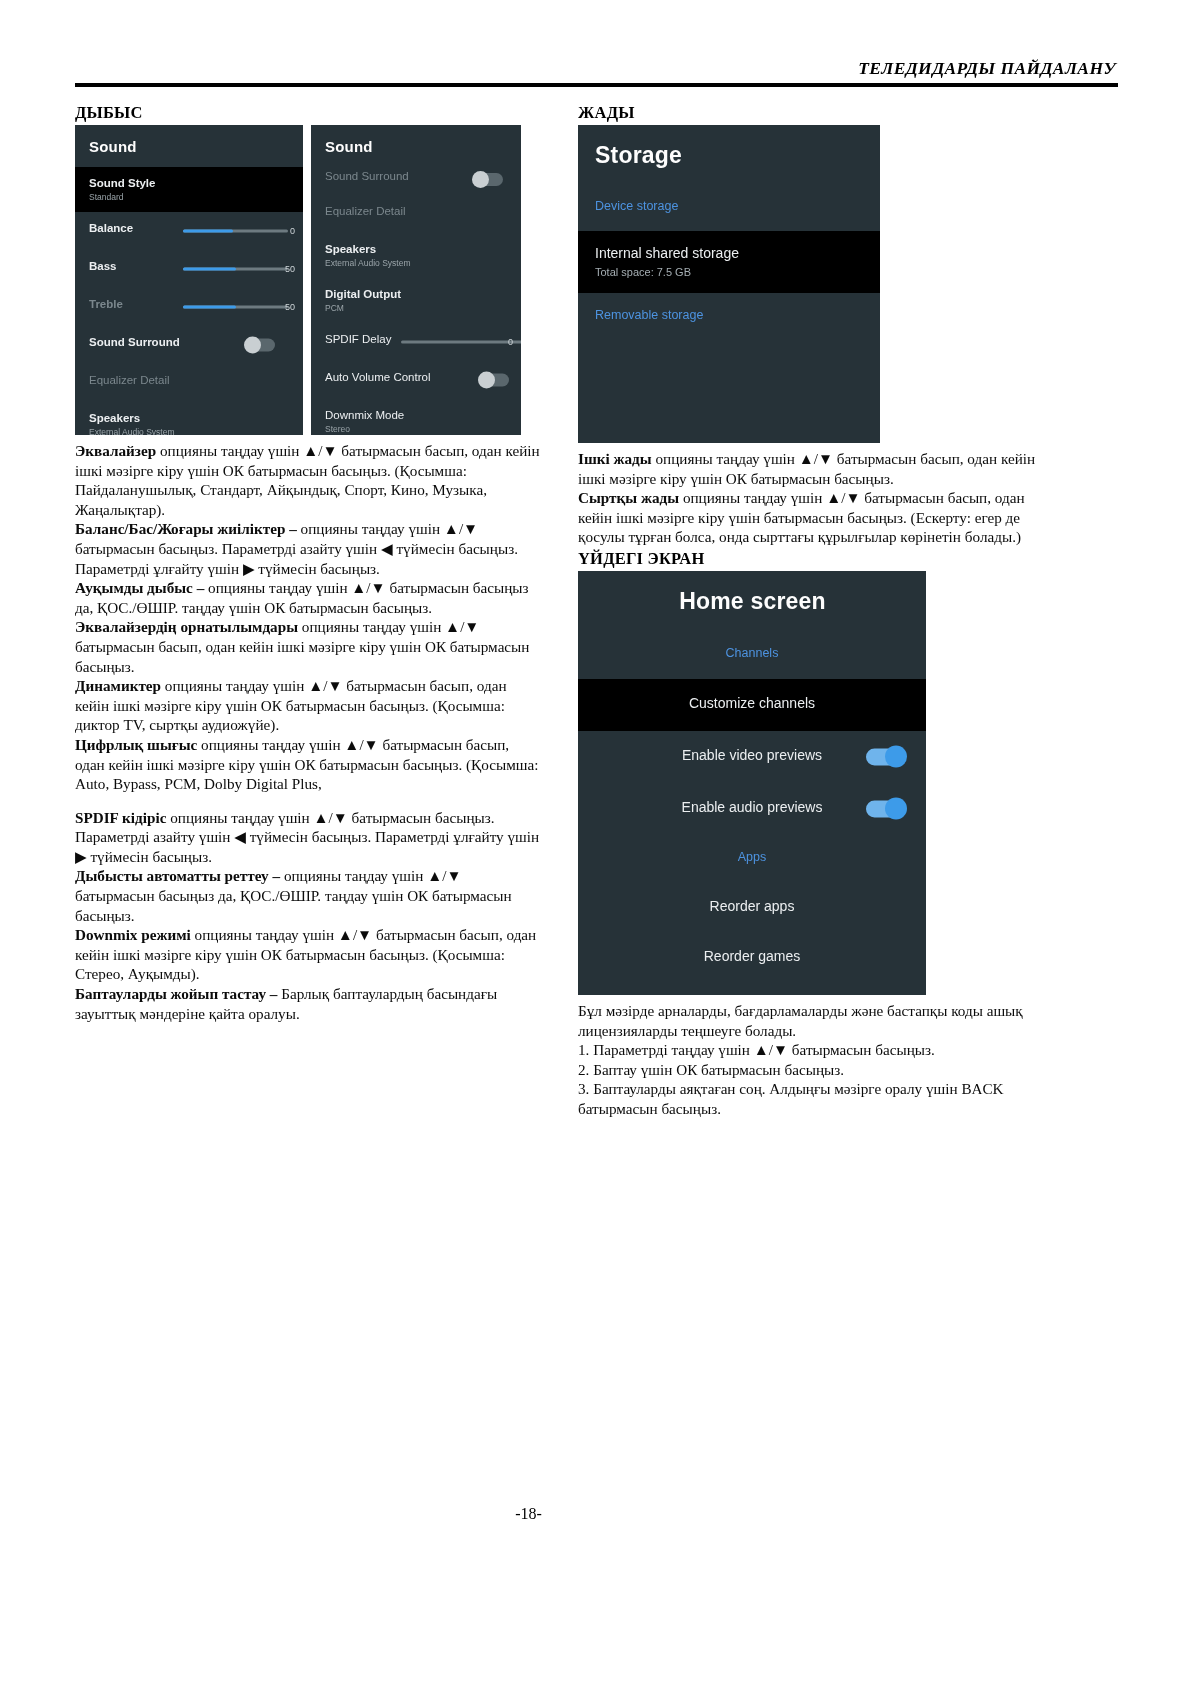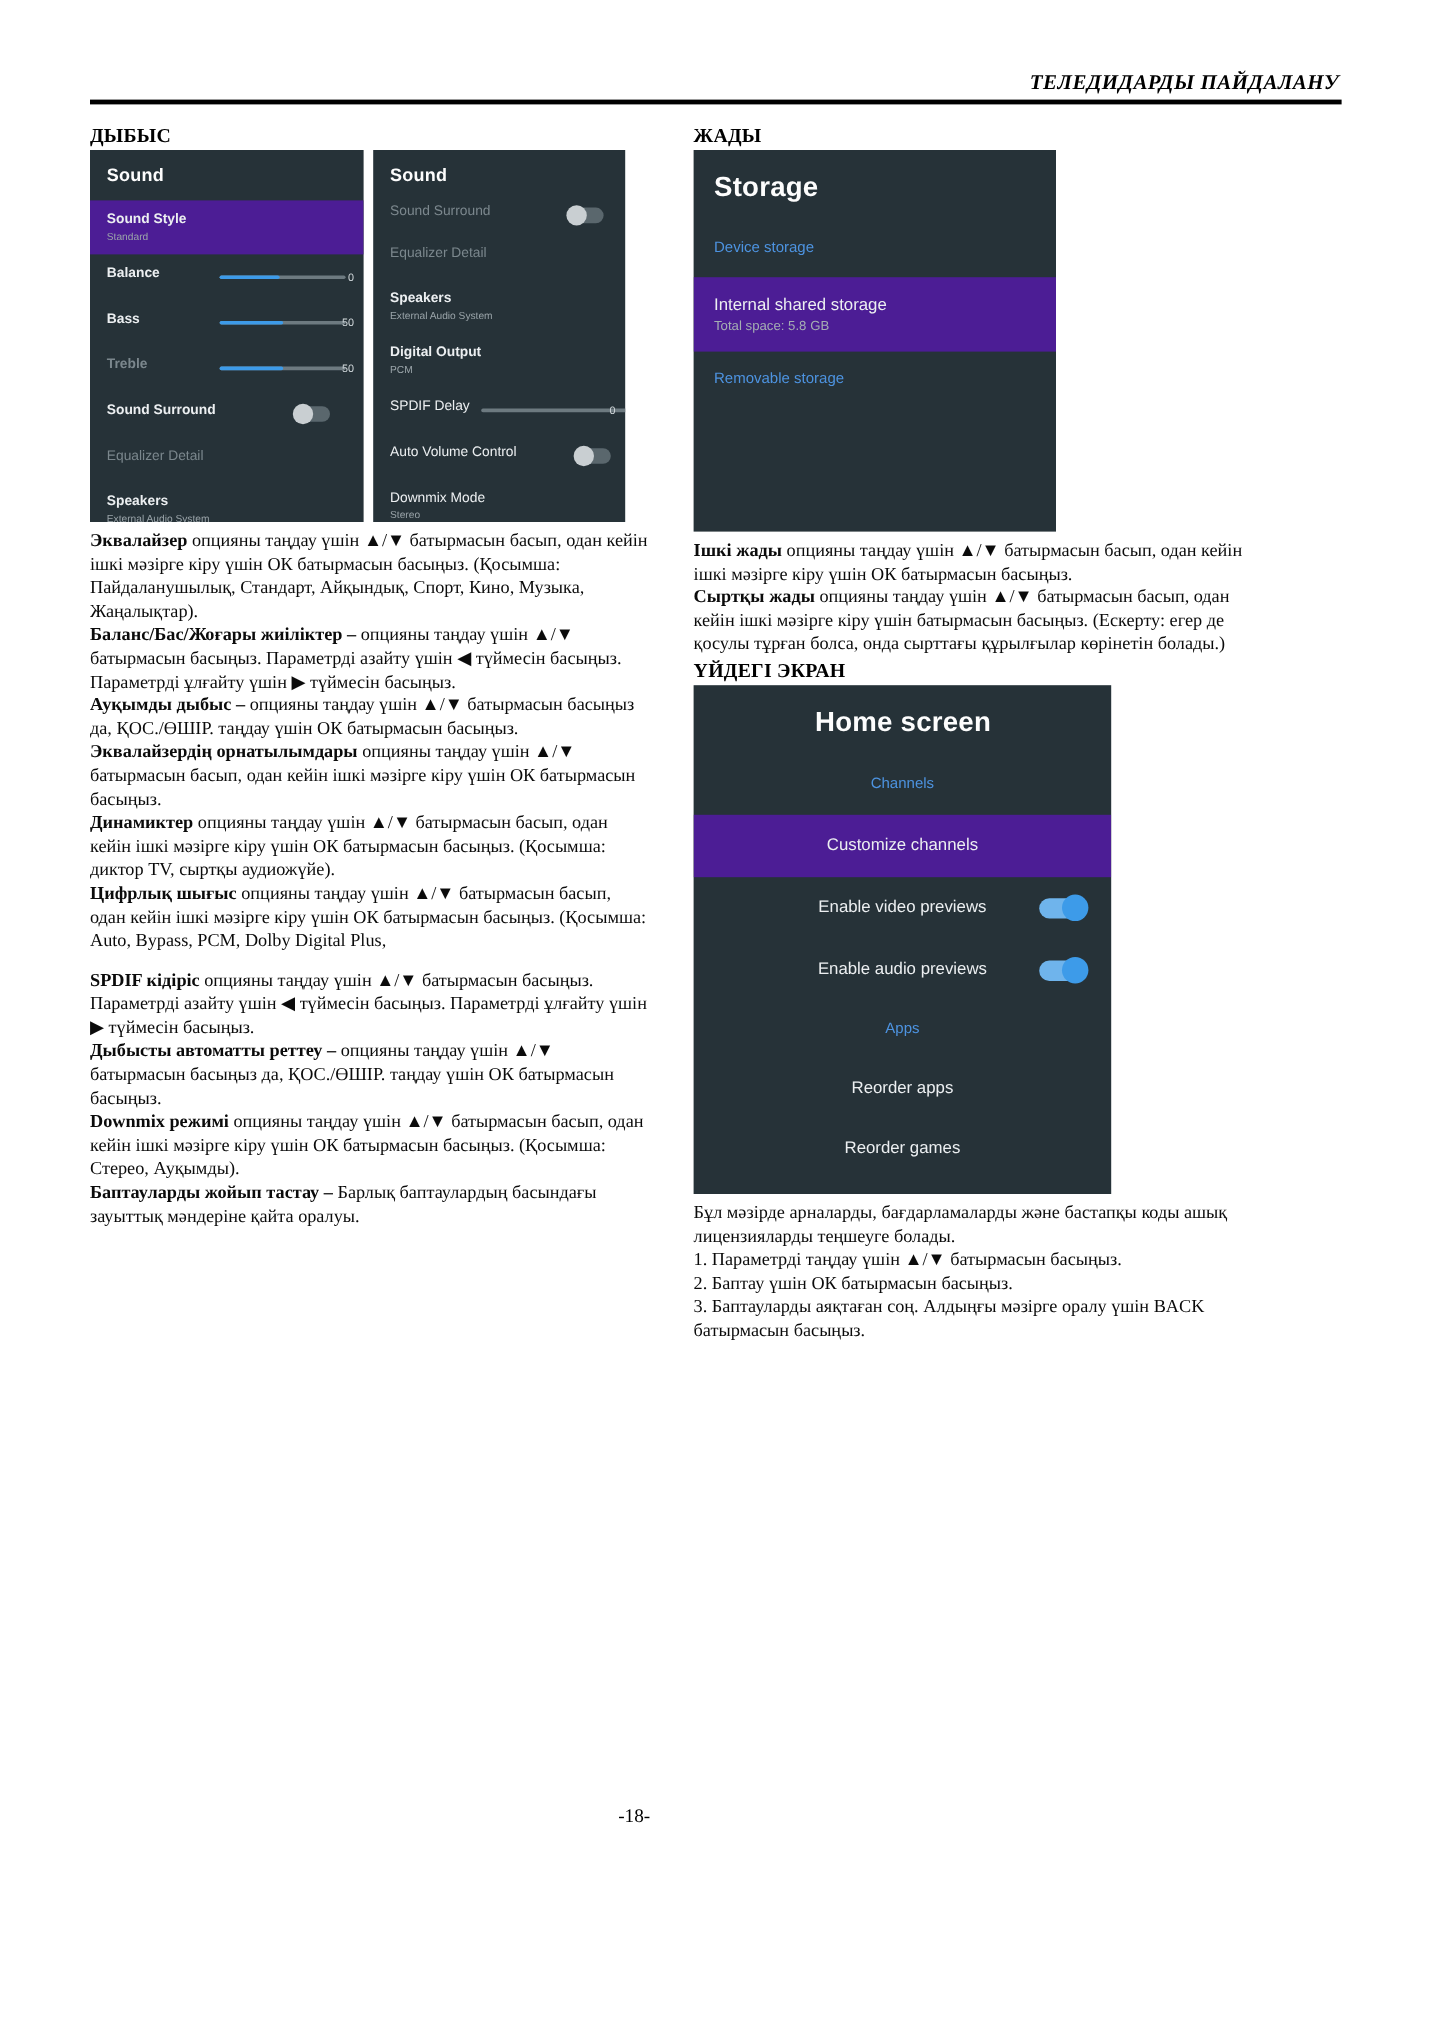--- a/index.html
+++ b/index.html
@@ -97,21 +97,21 @@
   .tv-title.big {
     font-size: 23px;
     padding: 17px 16px 16px 17px;
   }
 
   .tv-row {
     padding: 9px 14px 9px 14px;
     position: relative;
     min-height: 20px;
   }
-  .tv-row.sel   { background: #4c1d95; }
+  .tv-row.sel   { background: #000000; }
   .tv-row.dim .tv-label { color: #7b878d; }
   .tv-label {
     font-size: 11.5px;
     color: #eceff1;
     line-height: 14px;
   }
   .tv-label.bold { font-weight: bold; }
   .tv-sub {
     font-size: 8.5px;
     color: #9aa4a9;
@@ -352,21 +352,21 @@
 
     <div class="tv-panel storage">
       <div class="tv-title big">Storage</div>
 
       <div class="tv-row" style="padding:13px 17px">
         <div class="tv-big-link">Device storage</div>
       </div>
 
       <div class="tv-row sel" style="padding:14px 17px">
         <div class="tv-big-label">Internal shared storage</div>
-        <div class="tv-big-sub">Total space: 5.8 GB</div>
+        <div class="tv-big-sub">Total space: 7.5 GB</div>
       </div>
 
       <div class="tv-row" style="padding:14px 17px">
         <div class="tv-big-link">Removable storage</div>
       </div>
 
     </div>
 
     <p class="body-text">
       <b>Ішкі жады</b><span>  опцияны таңдау үшін ▲/▼ батырмасын басып, одан кейін ішкі мәзірге кіру үшін ОК батырмасын басыңыз.</span>

